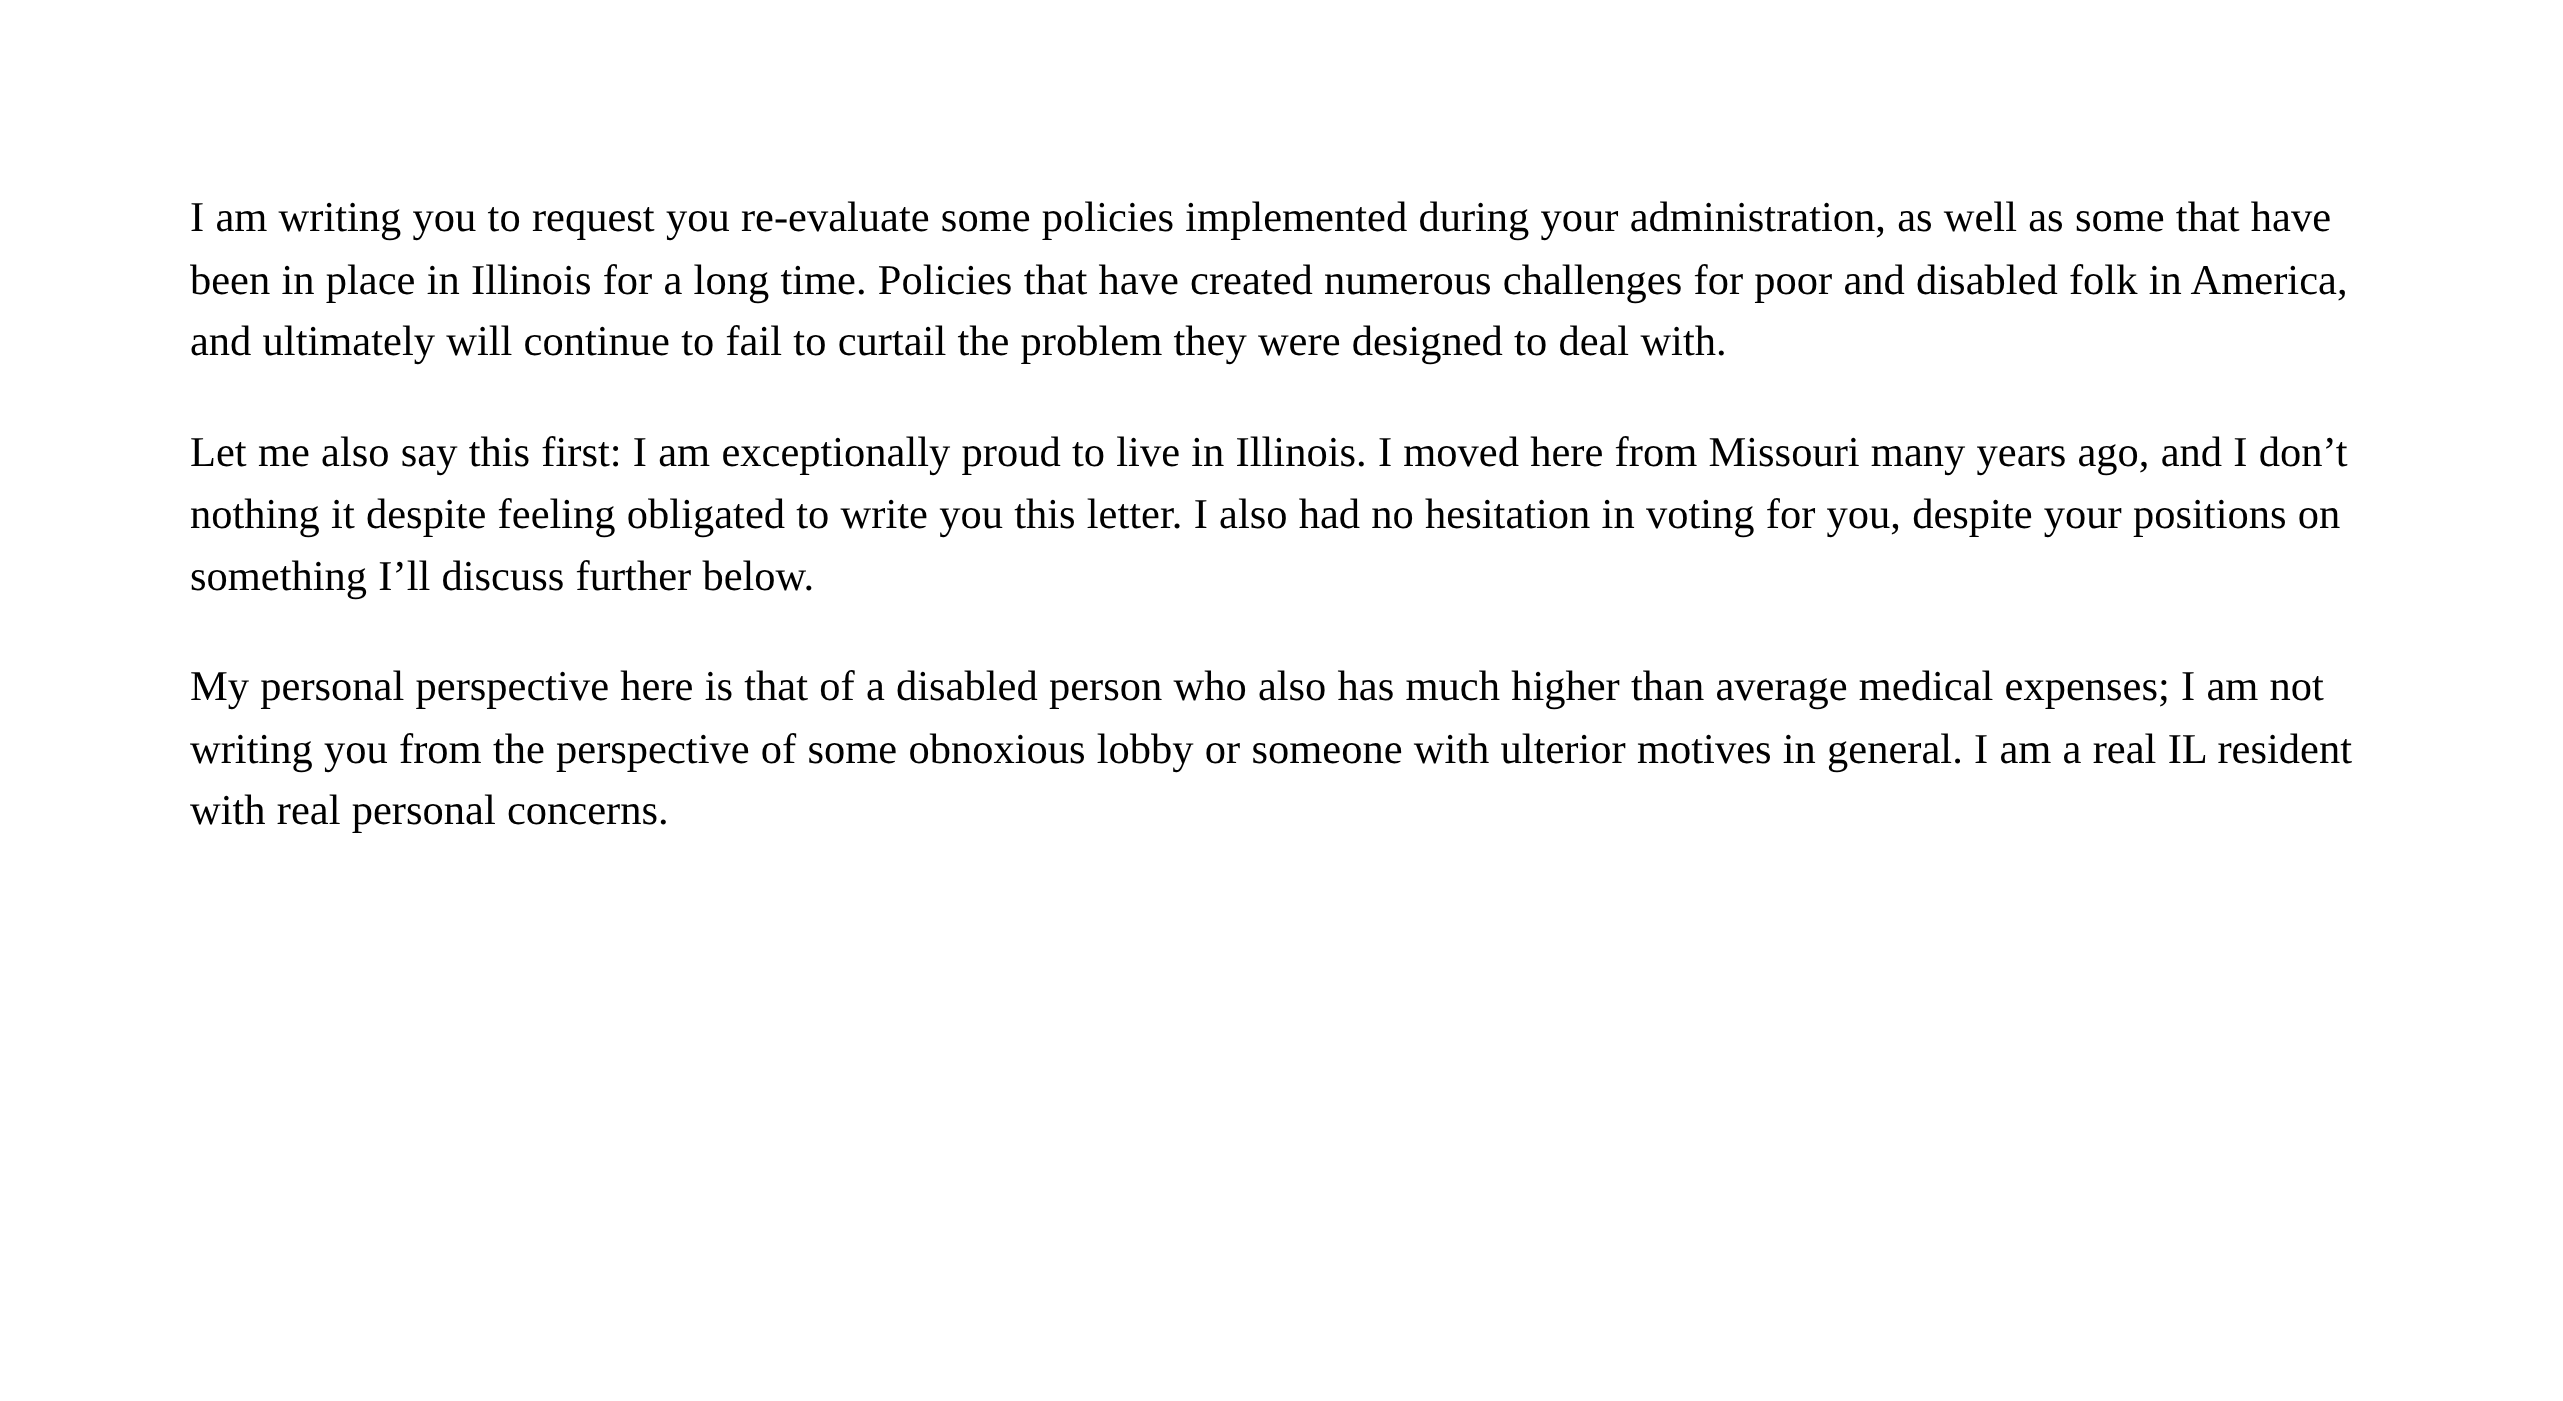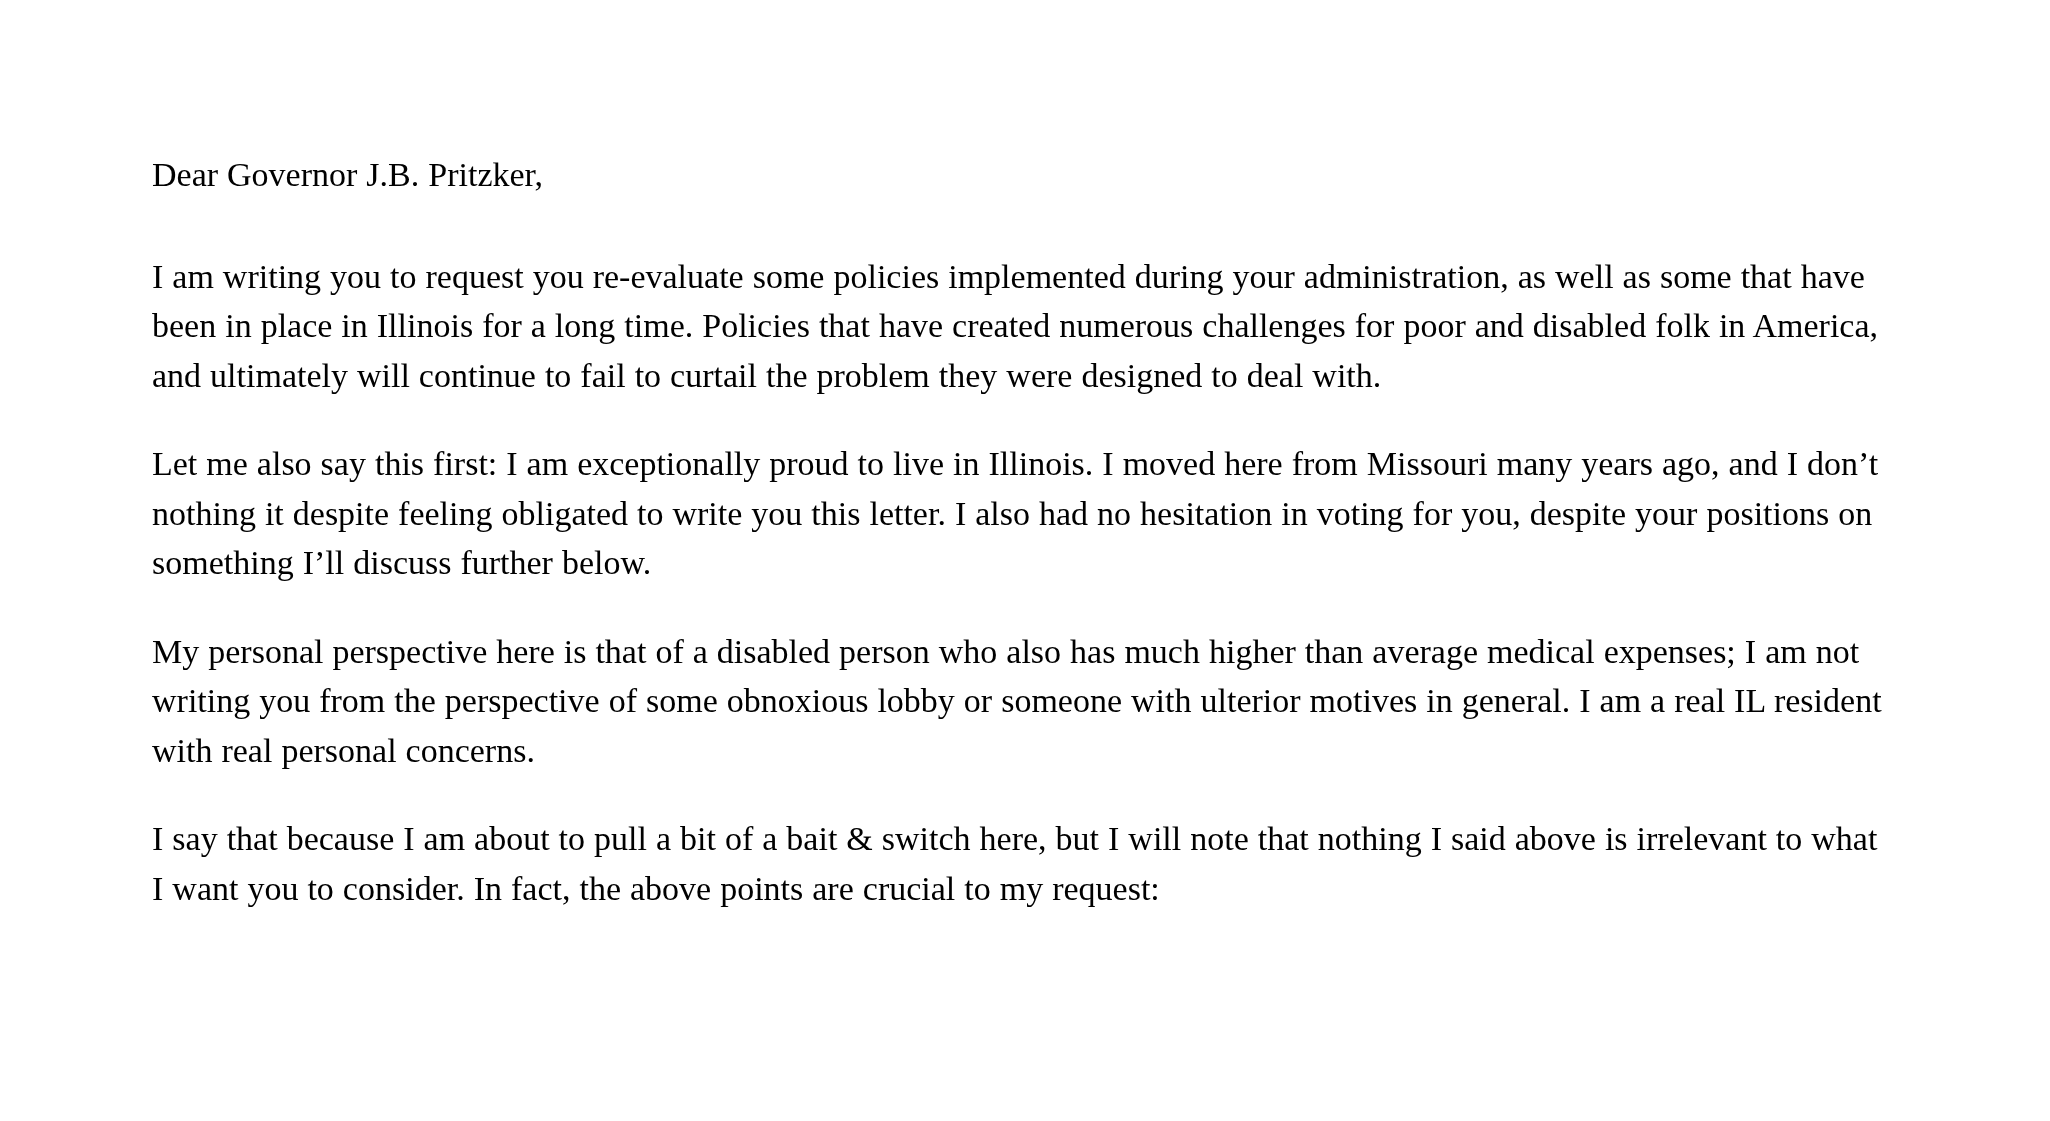--- a/index.html
+++ b/index.html
@@ -37,19 +37,17 @@
   }
   .salutation {
     margin-bottom: 52px;
   }
 </style>
 </head>
 <body>
 
 <div class="page">
   <div class="letter-body">
-    <p class="para salutation">Dear Governor J.B. Pritzker,</p>
     <p class="para">I am writing you to request you re-evaluate some policies implemented during your administration, as well as some that have been in place in Illinois for a long time. Policies that have created numerous challenges for poor and disabled folk in America, and ultimately will continue to fail to curtail the problem they were designed to deal with.</p>
     <p class="para">Let me also say this first: I am exceptionally proud to live in Illinois. I moved here from Missouri many years ago, and I don’t nothing it despite feeling obligated to write you this letter. I also had no hesitation in voting for you, despite your positions on something I’ll discuss further below.</p>
     <p class="para">My personal perspective here is that of a disabled person who also has much higher than average medical expenses; I am not writing you from the perspective of some obnoxious lobby or someone with ulterior motives in general. I am a real IL resident with real personal concerns.</p>
-    <p class="para">I say that because I am about to pull a bit of a bait &amp; switch here, but I will note that nothing I said above is irrelevant to what I want you to consider. In fact, the above points are crucial to my request:</p>
   </div>
 </div>
 
 </body></html>

